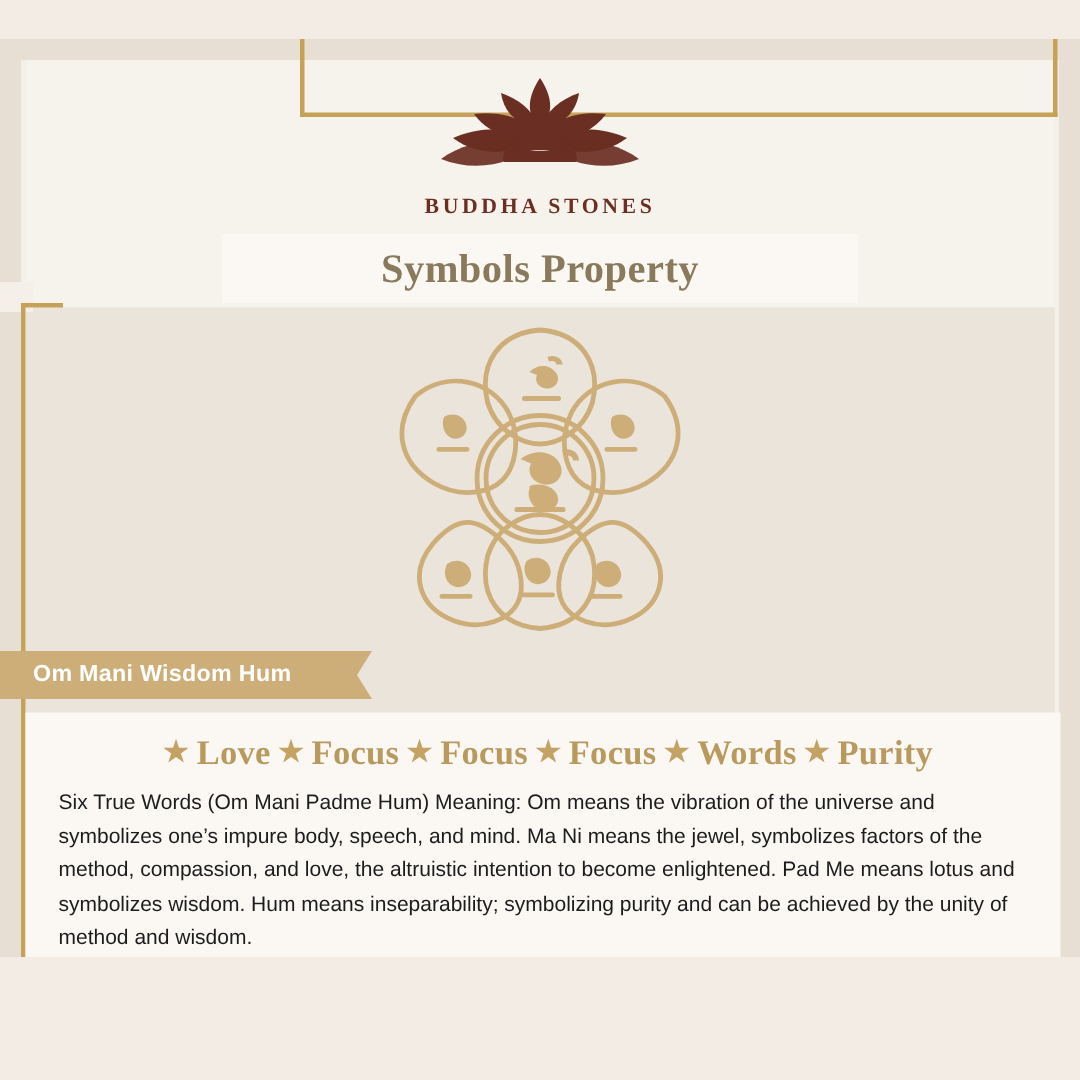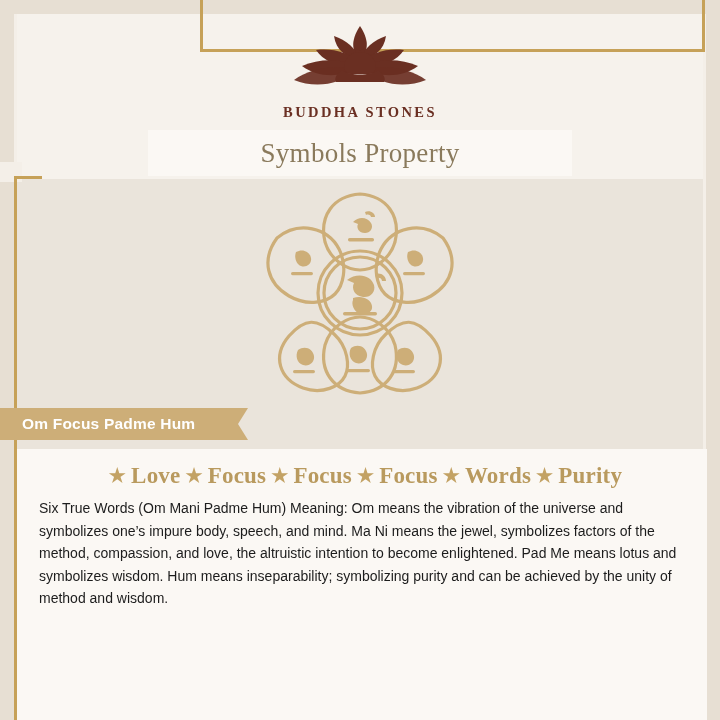--- a/index.html
+++ b/index.html
@@ -9,23 +9,24 @@
   body {
     width: 720px;
     height: 720px;
     font-family: "Liberation Sans", sans-serif;
     background: #f2ece4;
     overflow: hidden;
   }
   #page {
     position: relative;
     width: 720px;
-    height: 720px;
+    height: 612px;
     background: #efe8e0;
     overflow: hidden;
+    margin-top: 26px;
   }
 
   
   .frame-outer {
     position: absolute;
     left: 0; top: 0;
     width: 720px; height: 720px;
     background: #f4efe8;
   }
   .frame-band-top {
@@ -121,21 +122,21 @@
     position: absolute;
     left: 148px; top: 130px;
     width: 424px; height: 46px;
     background: #fbf8f4;
     display: flex;
     align-items: center;
     justify-content: center;
   }
   .title-text {
     font-family: "Liberation Serif", serif;
-    font-weight: 400;
+    font-weight: 700;
     font-size: 27px;
     color: #8a7a5c;
     letter-spacing: 0.3px;
   }
 
   
   .mandala-wrap {
     position: absolute;
     left: 0; top: 186px;
     width: 720px;
@@ -303,21 +304,21 @@
 
         <path d="M112 94 c10-8 24-5 27 5 c2 7-4 13-11 12 c-8-1-12-8-9-14 z"></path>
         <path d="M118 112 c9-3 18 1 19 8 c1 6-6 10-12 8 c-6-2-9-10-7-14 z"></path>
         <rect x="108" y="126" width="34" height="3.4" rx="1.7"></rect>
         <path d="M140 88 c6-2 11 2 11 7 l-4 0 c0-3-3-4-6-3 z"></path>
       </g>
     </svg>
   </div>
 
   <div class="ribbon">
-    <span class="ribbon-text">Om Focus Padme Hum</span>
+    <span class="ribbon-text">Om Mani Wisdom Hum</span>
   </div>
   <div class="ribbon-tail"></div>
 
   <div class="body-block">
     <div class="keywords">
       <span class="kw-star">★</span>
       <span class="kw-word">Love</span>
       <span class="kw-star">★</span>
       <span class="kw-word">Focus</span>
       <span class="kw-star">★</span>

